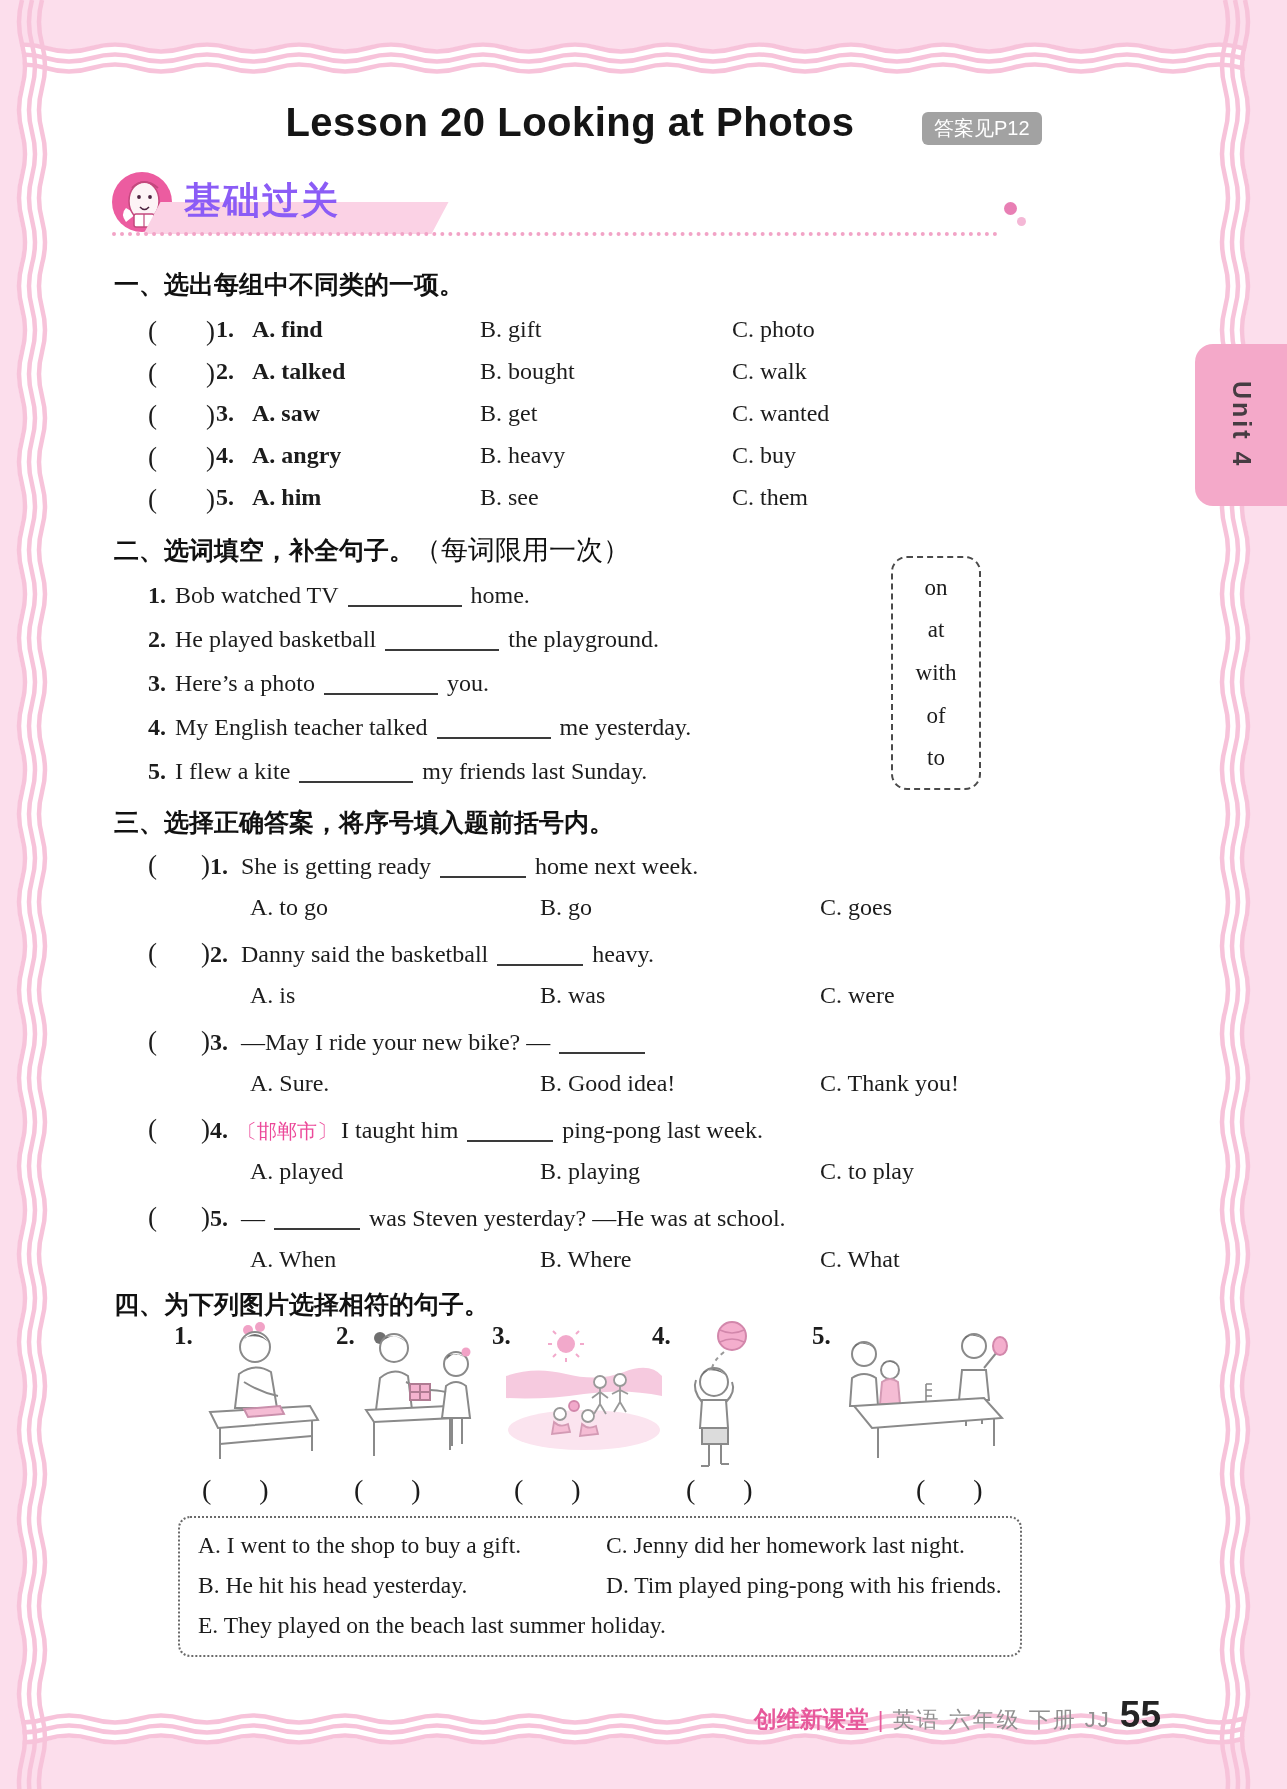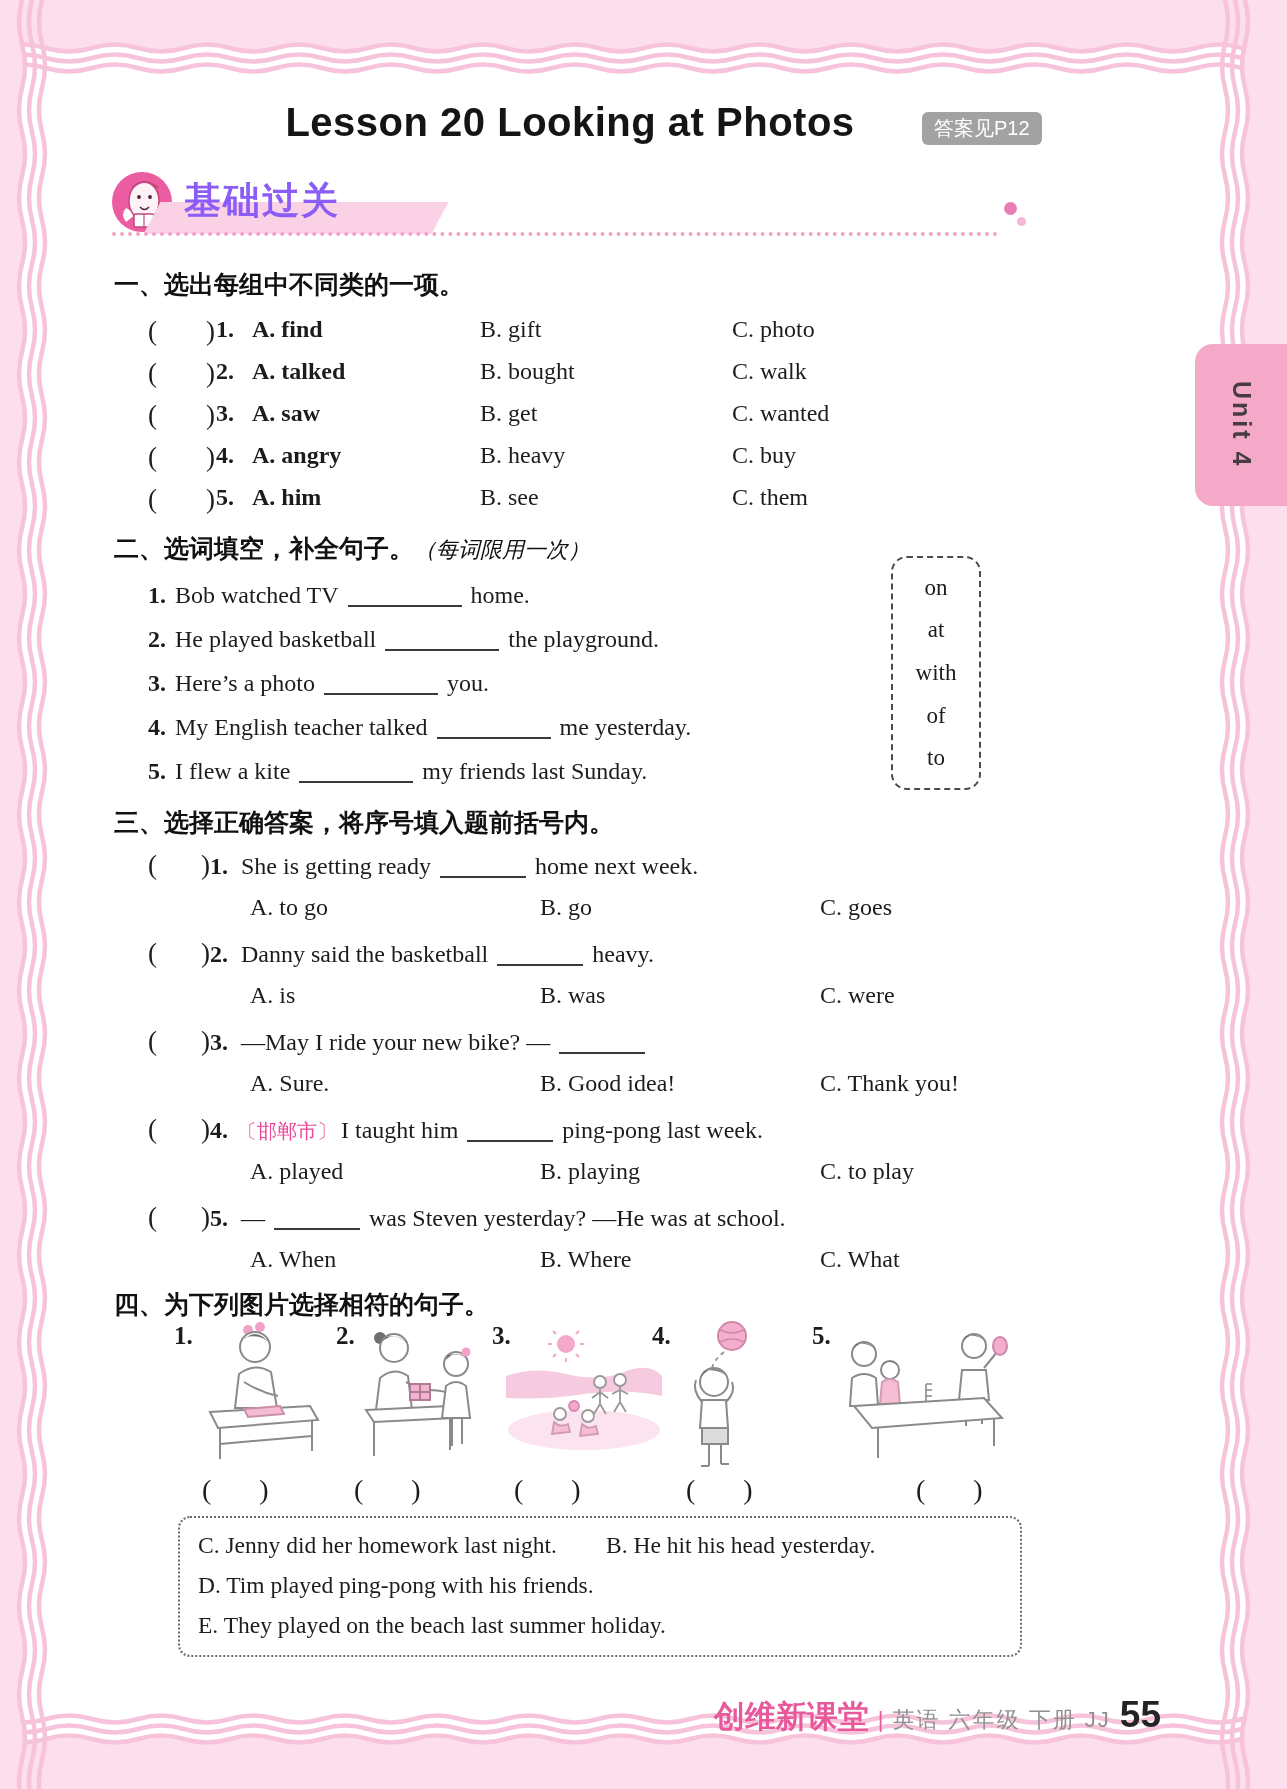--- a/index.html
+++ b/index.html
@@ -20,21 +20,21 @@
   .mascot{left:110px;top:170px;width:64px;height:64px;}
   .section-banner{left:152px;top:202px;width:288px;height:32px;background:#fbd2e5;transform:skewX(-28deg);}
   .section-title{left:184px;top:176px;font-size:37px;font-weight:800;color:#8b5cf6;
          font-family:"Liberation Sans","DejaVu Sans",sans-serif;letter-spacing:2px;}
   .section-dotline{left:112px;top:232px;width:886px;border-top:4px dotted #f2a3c6;}
   .dot1{left:1004px;top:202px;width:13px;height:13px;border-radius:50%;background:#e87fb4;}
   .dot2{left:1017px;top:217px;width:9px;height:9px;border-radius:50%;background:#f4b8d6;}
   
   .ex-heading{left:114px;font-weight:bold;font-size:25px;color:#111;white-space:nowrap;
         font-family:"Liberation Sans","DejaVu Sans",sans-serif;}
-  .ex-heading .note{font-weight:normal;font-family:"Liberation Serif","DejaVu Serif",serif;font-size:22px;font-style:italic;}
+  .ex-heading .note{font-weight:normal;font-family:"Liberation Serif","DejaVu Serif",serif;font-size:27px;}
   .row{position:absolute;left:0;width:100%;height:34px;font-size:24px;}
   .row .p-open{position:absolute;left:148px;font-size:27px;}
   .row .p-close{position:absolute;left:206px;font-size:27px;}
   .row .rnum{position:absolute;left:216px;font-weight:bold;}
   .row .col-a{position:absolute;left:252px;font-weight:bold;}
   .row .col-b{position:absolute;left:480px;}
   .row .col-c{position:absolute;left:732px;}
   .q-line{position:absolute;left:148px;font-size:24px;white-space:nowrap;}
   .q-line .pgap{display:inline-block;width:44px;}
   .q-line .paren{font-size:27px;}
@@ -58,21 +58,21 @@
         padding:14px 10px 16px 18px;display:grid;grid-template-columns:408px auto;row-gap:13px;font-size:23.5px;}
   .optbox .span2{grid-column:1 / -1;}
   
   .unit-tab{position:absolute;right:0;top:344px;width:92px;height:162px;background:#f4a9c9;
         border-radius:18px 0 0 18px;z-index:3;display:flex;align-items:center;justify-content:center;}
   .unit-tab span{writing-mode:vertical-rl;font-family:"Liberation Sans","DejaVu Sans",sans-serif;
         font-weight:bold;font-size:25px;color:#463c42;letter-spacing:3px;}
   
   .footer{position:absolute;top:1694px;right:126px;display:flex;align-items:baseline;gap:9px;z-index:2;
         font-family:"Liberation Sans","DejaVu Sans",sans-serif;}
-  .footer .brand{color:#e7599b;font-weight:bold;font-size:31px;}
+  .footer .brand{color:#e7599b;font-weight:bold;font-size:23px;}
   .footer .divider{color:#e7599b;font-size:22px;}
   .footer .info{color:#909090;font-size:22px;letter-spacing:2px;}
   .footer .pagenum{color:#242424;font-size:37px;font-weight:800;}
 </style>
 </head>
 <body>
 
 <div class="page">
 
   <svg class="wave wave-top" width="1287" height="88">
@@ -343,20 +343,21 @@
       </svg>
     </div>
 
     <span class="paren-pair" style="left:202px"><span>(</span><span class="pgap"></span><span>)</span></span>
     <span class="paren-pair" style="left:354px"><span>(</span><span class="pgap"></span><span>)</span></span>
     <span class="paren-pair" style="left:514px"><span>(</span><span class="pgap"></span><span>)</span></span>
     <span class="paren-pair" style="left:686px"><span>(</span><span class="pgap"></span><span>)</span></span>
     <span class="paren-pair" style="left:916px"><span>(</span><span class="pgap"></span><span>)</span></span>
 
     <div class="abs optbox">
+      <span>A. I went to the shop to buy a gift.</span>
       <span>C. Jenny did her homework last night.</span>
       <span>B. He hit his head yesterday.</span>
       <span>D. Tim played ping-pong with his friends.</span>
       <span class="span2">E. They played on the beach last summer holiday.</span>
     </div>
 
   </div>
 
   <div class="footer">
     <span class="brand">创维新课堂</span>

